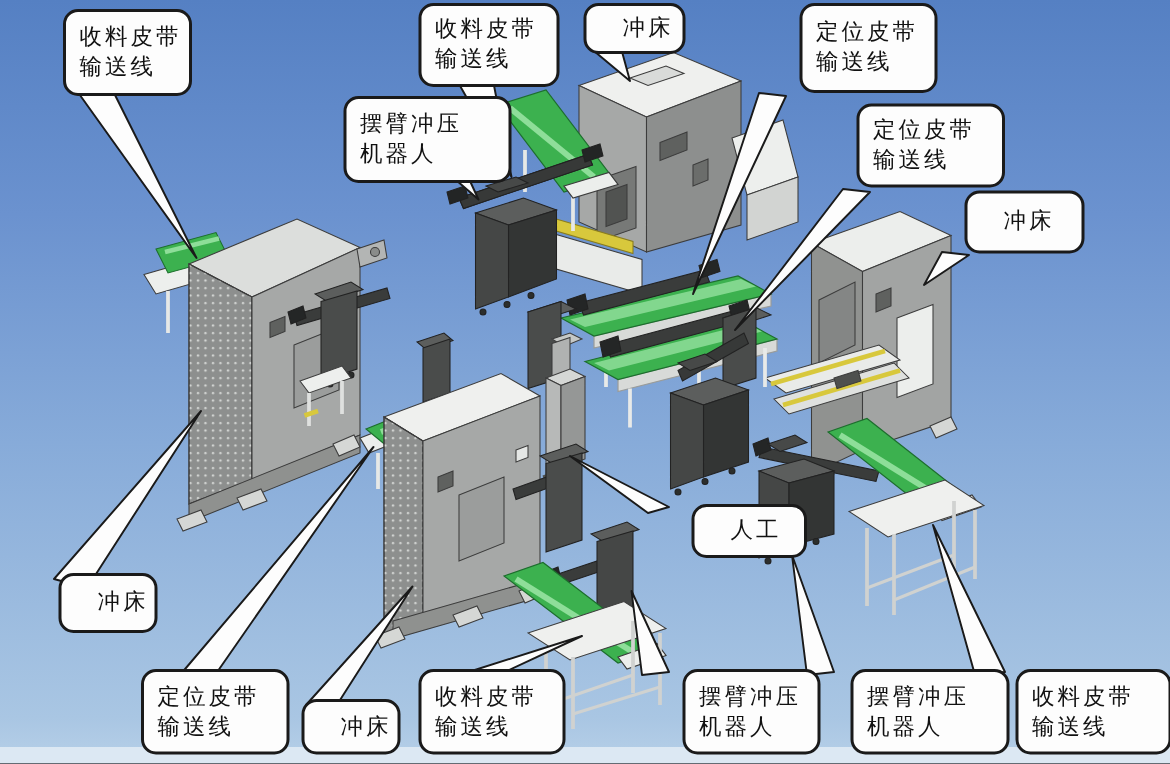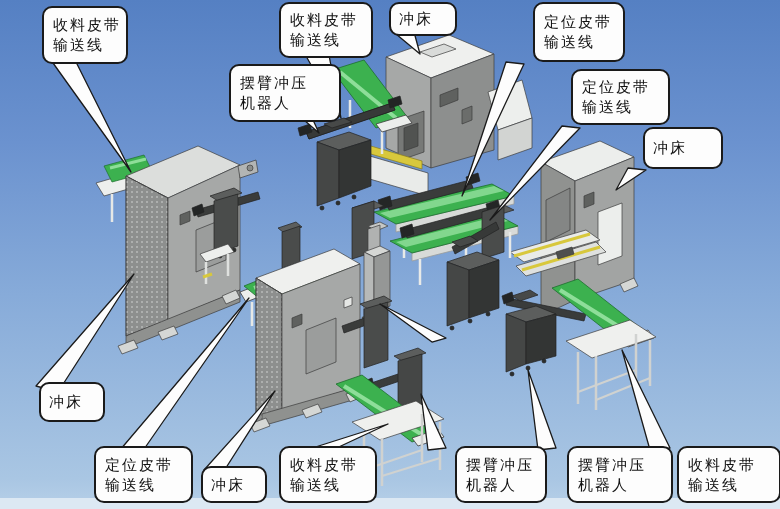--- a/index.html
+++ b/index.html
@@ -15,21 +15,21 @@
     background:#fdfdfd;border:2px solid #1a1a1a;border-radius:10px;
     display:flex;align-items:center;
     padding:2px 4px 2px 9px;
     z-index:5;
     margin-left:34px;
   }
   .bubble span{
     font-size:15px;line-height:20px;letter-spacing:2px;color:#111;
     white-space:pre-line;
   }
-  .bubble.s{justify-content:flex-start;padding-left:8px;}
+  .bubble.s{justify-content:flex-start;padding-left:24px;}
   polygon,rect,ellipse,circle{shape-rendering:geometricPrecision;}
 </style>
 </head>
 <body>
 
 <div id="stage">
 
 <svg id="scene-svg" width="780" height="509" viewBox="0 0 780 509">
   <defs>
     <pattern id="perf" width="5" height="5" patternUnits="userSpaceOnUse">
@@ -321,20 +321,23 @@
       <span>定位皮带
 输送线</span>
     </div>
 <div class="bubble s" style="left:167px;top:466px;width:66px;height:37px;">
       <span>冲床</span>
     </div>
 <div class="bubble" style="left:245px;top:446px;width:98px;height:57px;">
       <span>收料皮带
 输送线</span>
     </div>
+<div class="bubble s" style="left:427px;top:336px;width:77px;height:36px;">
+      <span>人工</span>
+    </div>
 <div class="bubble" style="left:421px;top:446px;width:92px;height:57px;">
       <span>摆臂冲压
 机器人</span>
     </div>
 <div class="bubble" style="left:533px;top:446px;width:106px;height:57px;">
       <span>摆臂冲压
 机器人</span>
     </div>
 <div class="bubble" style="left:643px;top:446px;width:104px;height:57px;">
       <span>收料皮带

